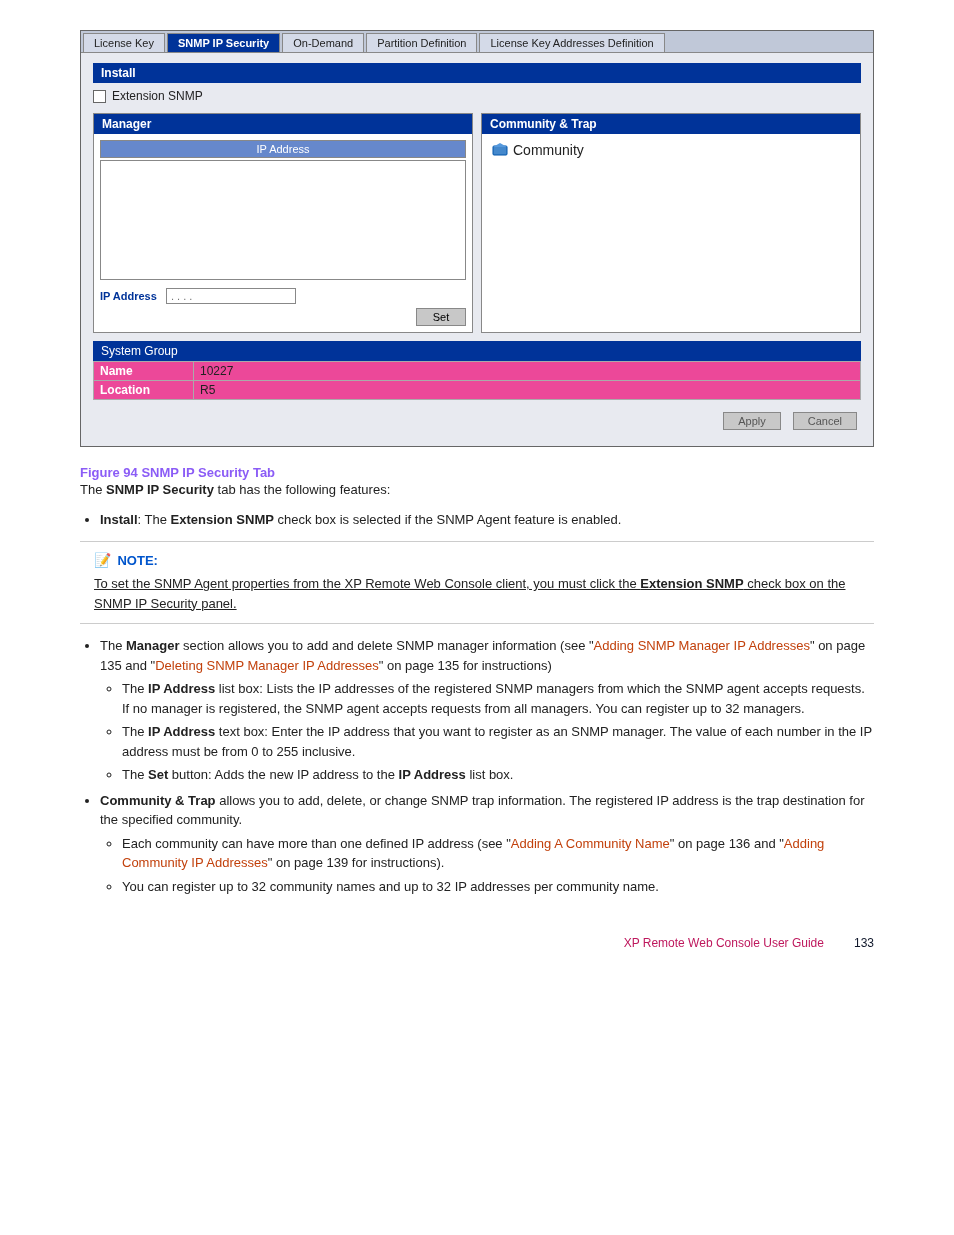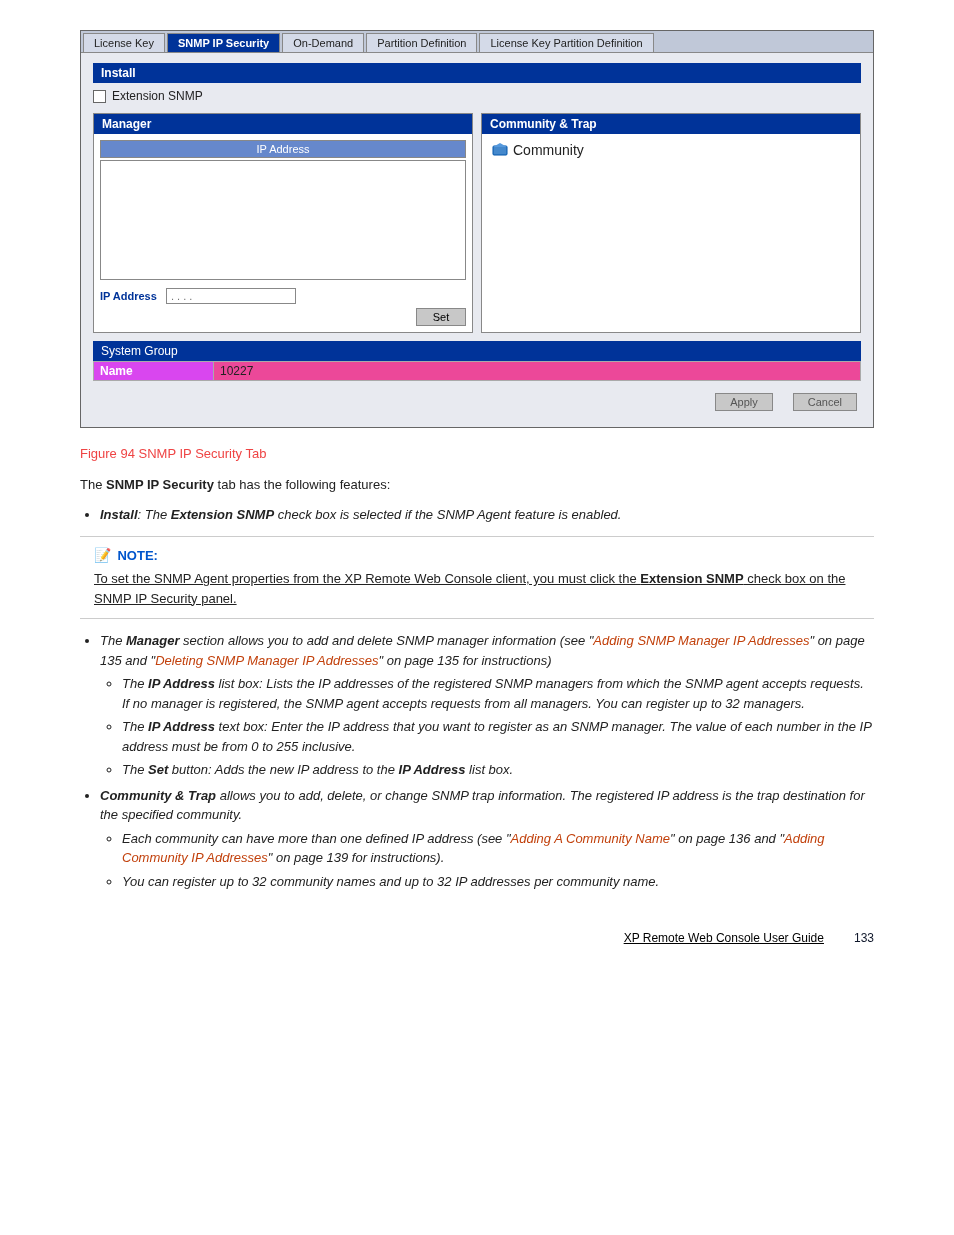--- a/index.html
+++ b/index.html
@@ -169,66 +169,64 @@
       width: 100%;
       border-collapse: collapse;
       margin-bottom: 8px;
     }
     .sysgroup-table td {
       border: 1px solid #aaa;
       font-size: 12px;
       padding: 2px 6px;
     }
     .sysgroup-table td.label-cell {
-      background: #d946ef;
-      color: #fff;
-      font-weight: bold;
-      width: 120px;
+      background: #ec4899;
+      color: #fff;
+      font-weight: bold;
+      width: 100px;
     }
     .sysgroup-table td.value-cell {
       background: #ec4899;
     }
 
     
     .btn-row {
       display: flex;
       justify-content: flex-end;
-      gap: 20px;
+      gap: 12px;
       padding: 4px 4px 4px 0;
       align-items: flex-end;
     }
     .dialog-btn {
       background: #c8c8c8;
       border: 1px solid #888;
       font-size: 11px;
       padding: 2px 14px;
       cursor: pointer;
       color: #555;
     }
 
     
     .fig-caption {
-      color: #ef4444;
-      font-weight: normal;
-      font-size: 13px;
-      margin-bottom: 14px;
+      color: #8b5cf6;
+      font-weight: bold;
+      font-size: 13px;
     }
 
     
     .body-text {
       font-size: 13px;
       margin-bottom: 10px;
       line-height: 1.5;
     }
     .body-text b { font-weight: bold; }
 
     
     .bullet-list {
       margin: 0 0 10px 20px;
-      font-style: italic;
     }
     .bullet-list li {
       margin-bottom: 6px;
       line-height: 1.5;
       font-size: 13px;
     }
     .bullet-list li b { font-weight: bold; }
     .sub-bullet-list {
       margin: 4px 0 4px 22px;
     }
@@ -275,38 +273,37 @@
     .page-footer {
       position: relative;
       margin-top: 40px;
       font-size: 12px;
       color: #555;
       display: flex;
       justify-content: flex-end;
       gap: 30px;
     }
     .footer-title {
-      color: #000000;
-      text-decoration: underline;
+      color: #be185d;
     }
     .footer-page {
       color: #0f172a;
     }
   </style>
 </head>
 <body>
 
 <div class="dialog-wrapper">
 
   <div class="tab-bar">
     <div class="tab">License Key</div>
     <div class="tab active">SNMP IP Security</div>
     <div class="tab">On-Demand</div>
     <div class="tab">Partition Definition</div>
-    <div class="tab">License Key Partition Definition</div>
+    <div class="tab">License Key Addresses Definition</div>
   </div>
 
   <div class="dialog-content">
 
     <div class="install-bar">Install</div>
 
     <div class="extension-row">
       <div class="checkbox-box"></div>
       <span>Extension SNMP</span>
     </div>
@@ -339,20 +336,24 @@
         </div>
       </div>
     </div>
 
     <div class="sysgroup-bar">System Group</div>
     <table class="sysgroup-table">
       <tbody id="sysgroup-tbody">
           <tr>
       <td class="label-cell">Name</td>
       <td class="value-cell">10227</td>
+    </tr>
+          <tr>
+      <td class="label-cell">Location</td>
+      <td class="value-cell">R5</td>
     </tr>
         </tbody>
     </table>
 
     <div class="btn-row">
       <button class="dialog-btn">Apply</button>
       <button class="dialog-btn">Cancel</button>
     </div>
 
   </div>

